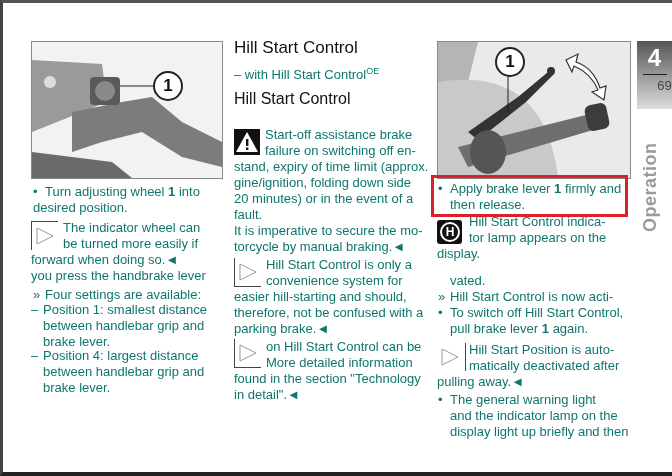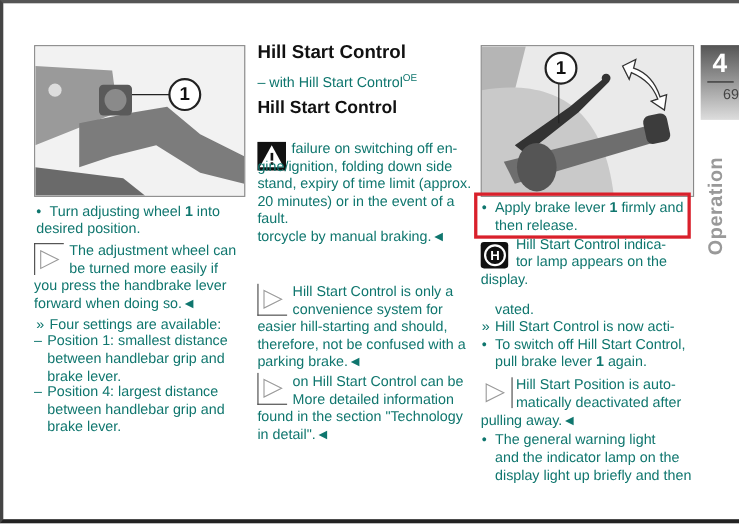--- a/index.html
+++ b/index.html
@@ -7,21 +7,21 @@
   .frame{position:absolute;left:0;top:0;width:672px;height:476px;box-sizing:border-box;border-left:3px solid #444;border-top:3px solid #555;border-bottom:4px solid #222;}
   .abs{position:absolute;}
   .txt{font-size:13px;line-height:16px;color:#0f766e;}
   .fig{position:absolute;border:1px solid #888;background:#e8e8e8;overflow:hidden;}
   .callout{position:absolute;width:26px;height:26px;border:2px solid #222;border-radius:50%;background:#fff;font-weight:bold;font-size:17px;line-height:26px;text-align:center;color:#111;}
   .note-icon{position:absolute;width:26px;height:28px;border-left:1px solid #444;border-top:1px solid #444;}
   .note-icon.b{border-top:none;border-bottom:1px solid #444;}
   .note-icon svg{position:absolute;left:3px;top:4px;}
   .bullet{display:inline-block;width:12px;}
   b{font-weight:bold;}
-  .h1{font-weight:bold;font-size:16px;color:#111;line-height:20px;}
+  .h1{font-weight:normal;font-size:16px;color:#111;line-height:20px;}
   .tab{position:absolute;left:637px;top:41px;width:35px;height:68px;background:linear-gradient(#555,#ddd);}
   .tab-num{position:absolute;left:0;width:35px;text-align:center;color:#fff;font-weight:bold;font-size:24px;top:3px;}
   .tab-line{position:absolute;left:6px;width:24px;top:33px;height:1px;background:#222;}
   .tab-page{position:absolute;left:0;width:55px;text-align:center;color:#444;font-size:13px;top:37px;}
   .side{position:absolute;left:640px;top:232px;transform:rotate(-90deg);transform-origin:left top;color:#999;font-weight:bold;font-size:18px;letter-spacing:0.5px;}
   .hl{position:absolute;left:431px;top:175px;width:197px;height:42px;box-sizing:border-box;border:3px solid #d9202b;}
 </style>
 </head>
 <body>
 
@@ -44,24 +44,24 @@
 <div class="abs txt" style="left:33px;top:184px;width:190px;">
   <span class="bullet">•</span><span>Turn adjusting wheel </span><b>1</b><span> into desired position.</span>
 </div>
 
 <div class="note-icon" style="left:31px;top:221px;">
   <svg width="20" height="20">
       <polygon points="2,2 18,10 2,18" fill="none" stroke="#999" stroke-width="1"></polygon>
     </svg>
 </div>
 <div class="abs txt" style="left:31px;top:220px;width:195px;">
-  <div style="padding-left:32px">The adjustment wheel can</div>
+  <div style="padding-left:32px">The indicator wheel can</div>
   <div style="padding-left:32px">be turned more easily if</div>
+  <div>forward when doing so.◄</div>
   <div>you press the handbrake lever</div>
-  <div>forward when doing so.◄</div>
 </div>
 
 <div class="abs txt" style="left:33px;top:287px;width:195px;">
   <span class="bullet">»</span><span>Four settings are available:</span>
 </div>
 <div class="abs txt" style="left:31px;top:302px;width:195px;">
   <div><span class="bullet">–</span><span>Position 1: smallest distance</span></div>
   <div style="padding-left:12px">between handlebar grip and</div>
   <div style="padding-left:12px">brake lever.</div>
 </div>
@@ -80,25 +80,27 @@
 </div>
 
 <div class="abs" style="left:234px;top:129px;width:26px;height:26px;background:#111;">
   <svg width="26" height="26">
       <polygon points="13,3 24,23 2,23" fill="#fff"></polygon>
       <rect x="12" y="10" width="2.4" height="7" fill="#111"></rect>
       <rect x="12" y="18.5" width="2.4" height="2.4" fill="#111"></rect>
     </svg>
 </div>
 <div class="abs txt" style="left:234px;top:127px;width:195px;">
+  <div style="padding-left:31px">Start-off assistance brake</div>
   <div style="padding-left:31px">failure on switching off en-</div>
+  <div>stand, expiry of time limit (approx.</div>
   <div>gine/ignition, folding down side</div>
-  <div>stand, expiry of time limit (approx.</div>
   <div>20 minutes) or in the event of a</div>
   <div>fault.</div>
+  <div>It is imperative to secure the mo-</div>
   <div>torcycle by manual braking.◄</div>
 </div>
 
 <div class="note-icon b" style="left:234px;top:258px;">
   <svg width="20" height="20">
       <polygon points="2,2 18,10 2,18" fill="none" stroke="#999" stroke-width="1"></polygon>
     </svg>
 </div>
 <div class="abs txt" style="left:234px;top:257px;width:195px;">
   <div style="padding-left:32px">Hill Start Control is only a</div>

